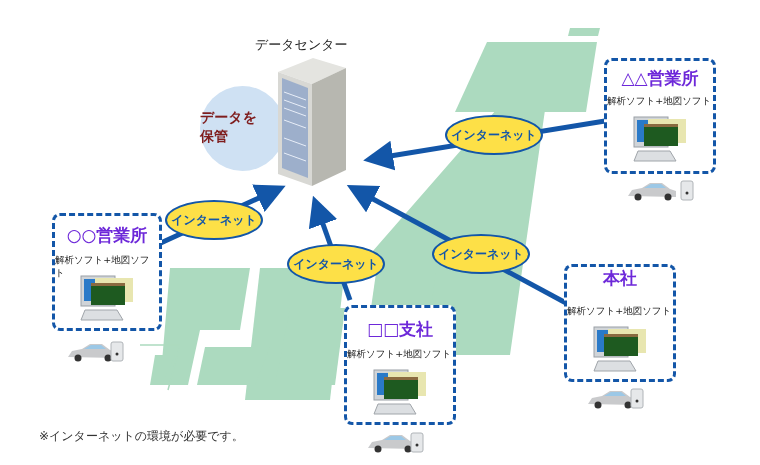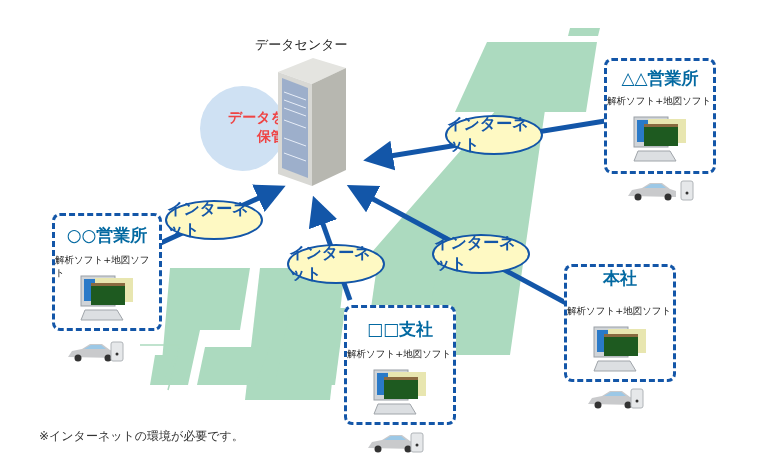--- a/index.html
+++ b/index.html
@@ -3,30 +3,30 @@
 <meta charset="utf-8">
 <style>
   html, body { margin: 0; padding: 0; background: #ffffff; }
   body { width: 760px; height: 465px; position: relative; overflow: hidden;
          font-family: "DejaVu Sans", "Liberation Sans", sans-serif; }
   #stage { position: absolute; left: 0; top: 0; width: 760px; height: 465px; }
   .abs { position: absolute; }
   .dc-title { left: 255px; top: 36px; width: 130px; text-align: left; font-size: 13px; color: #222; }
   .store-circle { left: 200px; top: 86px; width: 85px; height: 85px; border-radius: 50%;
                   background: #cfe1f3; }
-  .store-text { left: 200px; top: 108px; width: 85px; text-align: right; font-size: 14px;
-                line-height: 19px; color: #ef4444; font-weight: bold; }
+  .store-text { left: 200px; top: 108px; width: 85px; text-align: left; font-size: 14px;
+                line-height: 19px; color: #7f1d1d; font-weight: bold; }
   .site { border: 3px dashed #1356a8; border-radius: 8px; background: #ffffff; box-sizing: border-box; }
-  .site-title { position: absolute; left: 0; right: 0; text-align: center; color: #0369a1; font-size: 17px; font-weight: bold; }
+  .site-title { position: absolute; left: 0; right: 0; text-align: center; color: #6d28d9; font-size: 17px; font-weight: bold; }
   .site-sub { position: absolute; left: 0; right: 0; text-align: left; color: #222; font-size: 9.5px; }
   .site-pc { position: absolute; left: 50%; transform: translateX(-50%); width: 56px; height: 48px; }
   .note { left: 39px; top: 428px; font-size: 12px; color: #333; }
   .bubble { position: absolute; width: 98px; height: 40px; border: 2.5px solid #1356a8; border-radius: 50%;
-            background: #fef9c3; box-sizing: border-box; display: flex; align-items: center; justify-content: center;
-            font-size: 16px; font-weight: bold; color: #1356a8; }
+            background: #fde047; box-sizing: border-box; display: flex; align-items: center; justify-content: center;
+            font-size: 12px; font-weight: bold; color: #1356a8; }
 </style>
 </head>
 <body>
 
 <div id="stage">
 
   <svg class="abs" style="left:0;top:0" width="760" height="465">
     <g fill="#acdabf">
       <polygon points="570,28 600,28 598,36 568,36"></polygon>
       <polygon points="487,42 597,42 586,112 455,112"></polygon>

